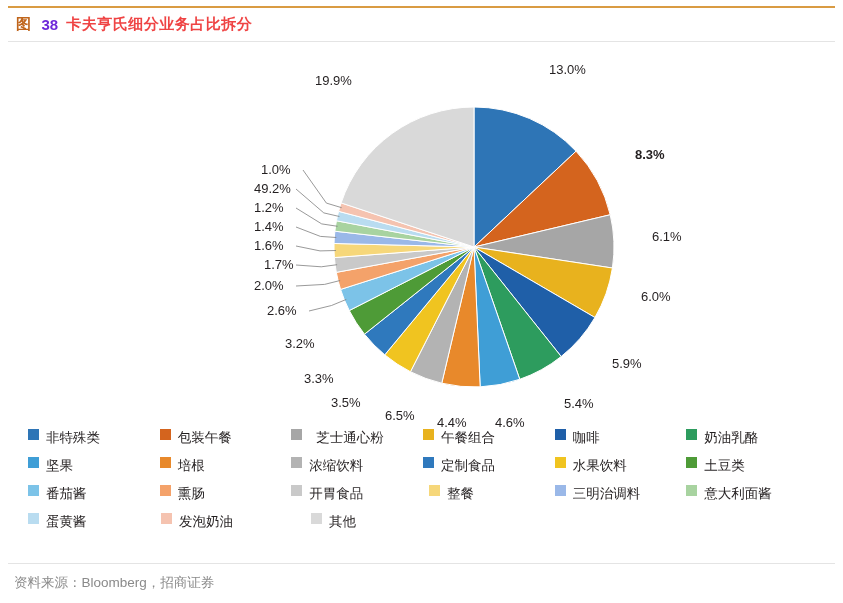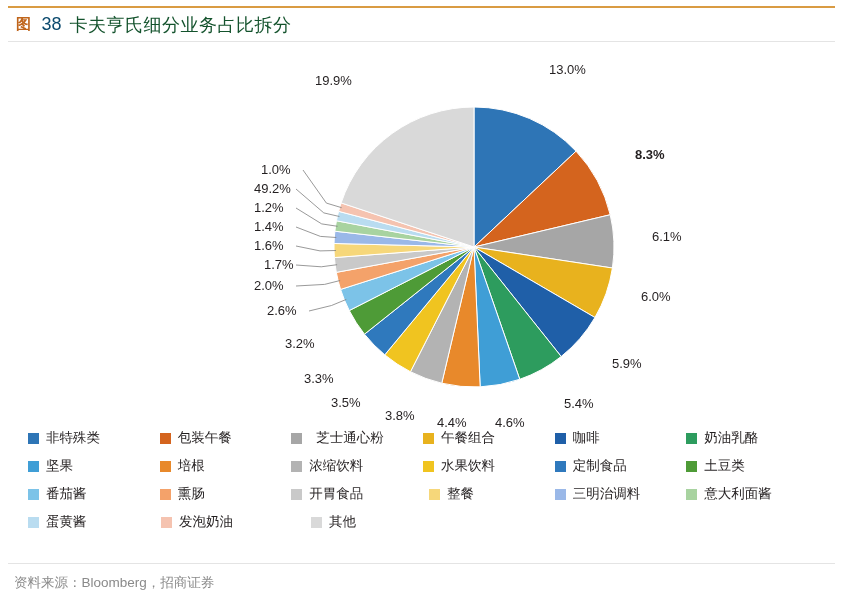--- a/index.html
+++ b/index.html
@@ -35,29 +35,29 @@
     background: #ffffff;
   }
   .header .tag {
     font-size: 15px;
     font-weight: bold;
     color: #c0651b;
     margin-left: 8px;
     letter-spacing: 0.5px;
   }
   .header .num {
-    font-size: 18px;
-    font-weight: normal;
-    color: #0c4a6e;
+    font-size: 15px;
+    font-weight: bold;
+    color: #6d28d9;
     margin-left: 10px;
   }
   .header .title {
-    font-size: 18px;
-    font-weight: normal;
-    color: #14532d;
+    font-size: 15px;
+    font-weight: bold;
+    color: #ef4444;
     margin-left: 8px;
     letter-spacing: 0.5px;
   }
   
   .chart-area {
     position: absolute;
     left: 8px;
     top: 44px;
     width: 827px;
     height: 510px;
@@ -89,21 +89,20 @@
     top: 380px;
     width: 790px;
   }
   .legend-row {
     display: flex;
     align-items: center;
     height: 28px;
   }
   .legend-item {
     display: flex;
-    align-items: center;
     font-size: 13.5px;
     color: #231f20;
     box-sizing: border-box;
   }
   .swatch {
     width: 11px;
     height: 11px;
     margin-right: 7px;
     flex: 0 0 auto;
     display: inline-block;
@@ -180,21 +179,21 @@
       </svg>
       <div id="pie-labels">
           <div class="lbl" style="left: 541px; top: 18px;">13.0%</div>
           <div class="lbl" style="left: 627px; top: 103px; font-weight: bold;">8.3%</div>
           <div class="lbl" style="left: 644px; top: 185px;">6.1%</div>
           <div class="lbl" style="left: 633px; top: 245px;">6.0%</div>
           <div class="lbl" style="left: 604px; top: 312px;">5.9%</div>
           <div class="lbl" style="left: 556px; top: 352px;">5.4%</div>
           <div class="lbl" style="left: 487px; top: 371px;">4.6%</div>
           <div class="lbl" style="left: 429px; top: 371px;">4.4%</div>
-          <div class="lbl" style="left: 377px; top: 364px;">3.8%</div>
+          <div class="lbl" style="left: 377px; top: 364px;">6.5%</div>
           <div class="lbl" style="left: 323px; top: 351px;">3.5%</div>
           <div class="lbl" style="left: 296px; top: 327px;">3.3%</div>
           <div class="lbl" style="left: 277px; top: 292px;">3.2%</div>
           <div class="lbl" style="left: 259px; top: 259px;">2.6%</div>
           <div class="lbl" style="left: 246px; top: 234px; text-align: center;">2.0%</div>
           <div class="lbl" style="left: 246px; top: 213px; margin-left: 10px;">1.7%</div>
           <div class="lbl" style="left: 246px; top: 194px;">1.6%</div>
           <div class="lbl" style="left: 246px; top: 175px;">1.4%</div>
           <div class="lbl" style="left: 246px; top: 156px;">1.2%</div>
           <div class="lbl" style="left: 246px; top: 137px;">49.2%</div>
@@ -237,26 +236,26 @@
           </div>
           <div class="legend-item" style="width: 133px;">
             <span class="swatch" style="background: rgb(232, 137, 43);"></span>
             <span class="legend-label">培根</span>
           </div>
           <div class="legend-item" style="width: 133px;">
             <span class="swatch" style="background: rgb(179, 179, 179);"></span>
             <span class="legend-label">浓缩饮料</span>
           </div>
           <div class="legend-item" style="width: 133px;">
+            <span class="swatch" style="background: rgb(47, 121, 189);"></span>
+            <span class="legend-label">定制食品</span>
+          </div>
+          <div class="legend-item" style="width: 133px;">
             <span class="swatch" style="background: rgb(240, 196, 32);"></span>
             <span class="legend-label">水果饮料</span>
-          </div>
-          <div class="legend-item" style="width: 133px;">
-            <span class="swatch" style="background: rgb(47, 121, 189);"></span>
-            <span class="legend-label">定制食品</span>
           </div>
           <div class="legend-item" style="width: 133px;">
             <span class="swatch" style="background: rgb(78, 155, 55);"></span>
             <span class="legend-label">土豆类</span>
           </div>
         </div>
         <div class="legend-row">
           <div class="legend-item" style="width: 133px;">
             <span class="swatch" style="background: rgb(124, 195, 232);"></span>
             <span class="legend-label">番茄酱</span>

